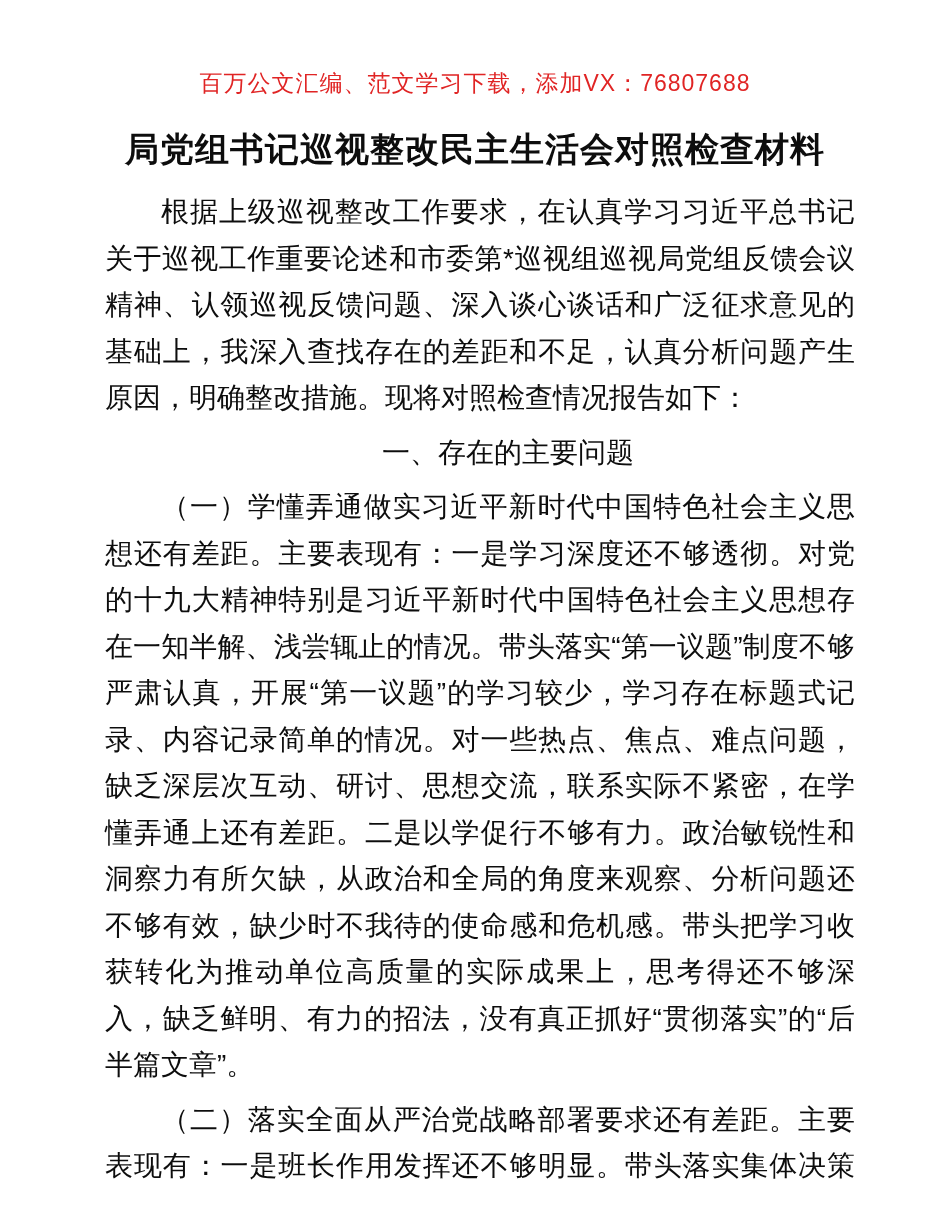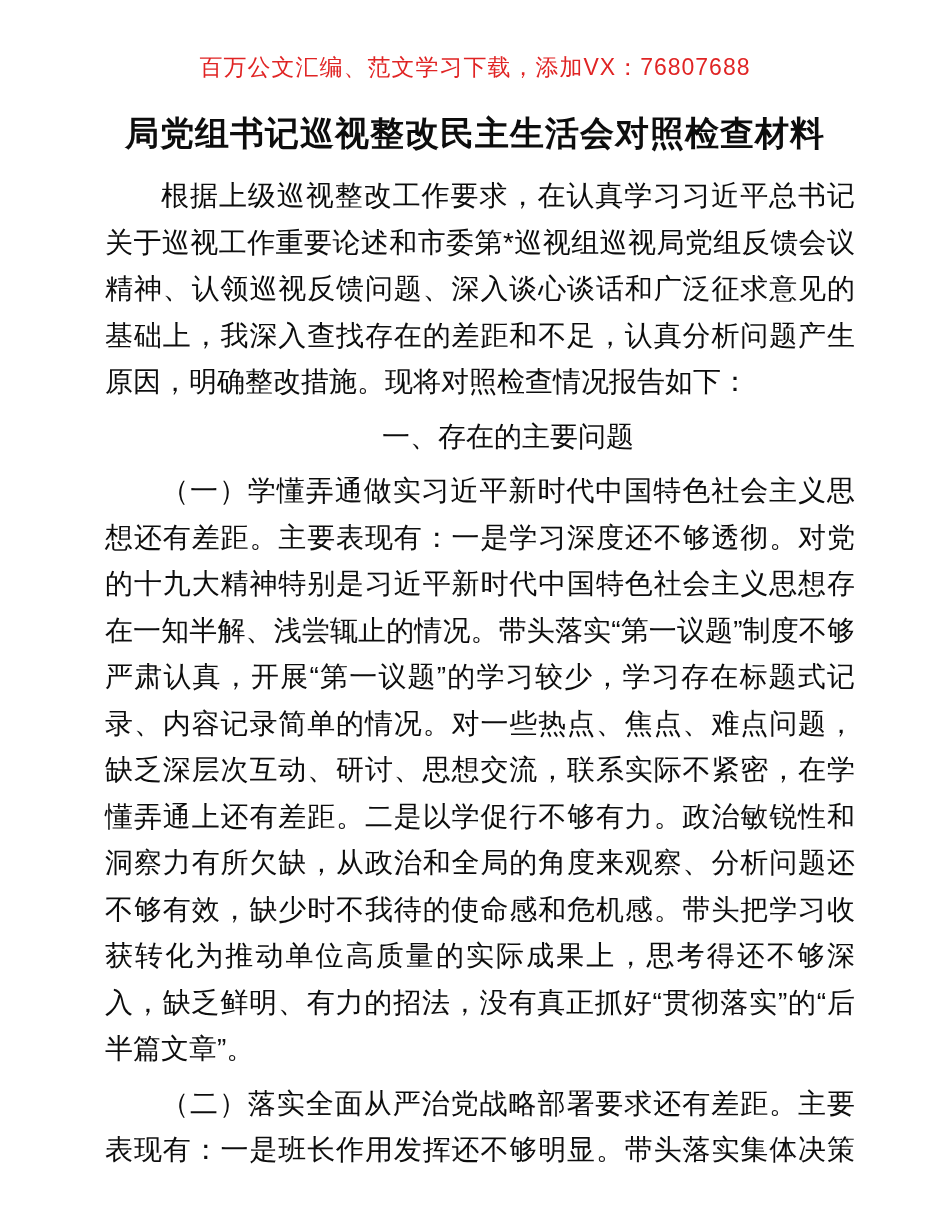--- a/index.html
+++ b/index.html
@@ -8,20 +8,21 @@
       background: #ffffff;
       font-family: "Liberation Sans", sans-serif;
     }
     .page {
       position: relative;
       width: 950px;
       height: 1182px;
       background: #ffffff;
       overflow: hidden;
       box-sizing: border-box;
+      margin-top: 16px;
     }
     .promo-banner {
       margin: 52px 0 0 0;
       text-align: center;
       font-size: 23px;
       line-height: 30px;
       color: #e02424;
       font-weight: 400;
       letter-spacing: 1px;
     }

